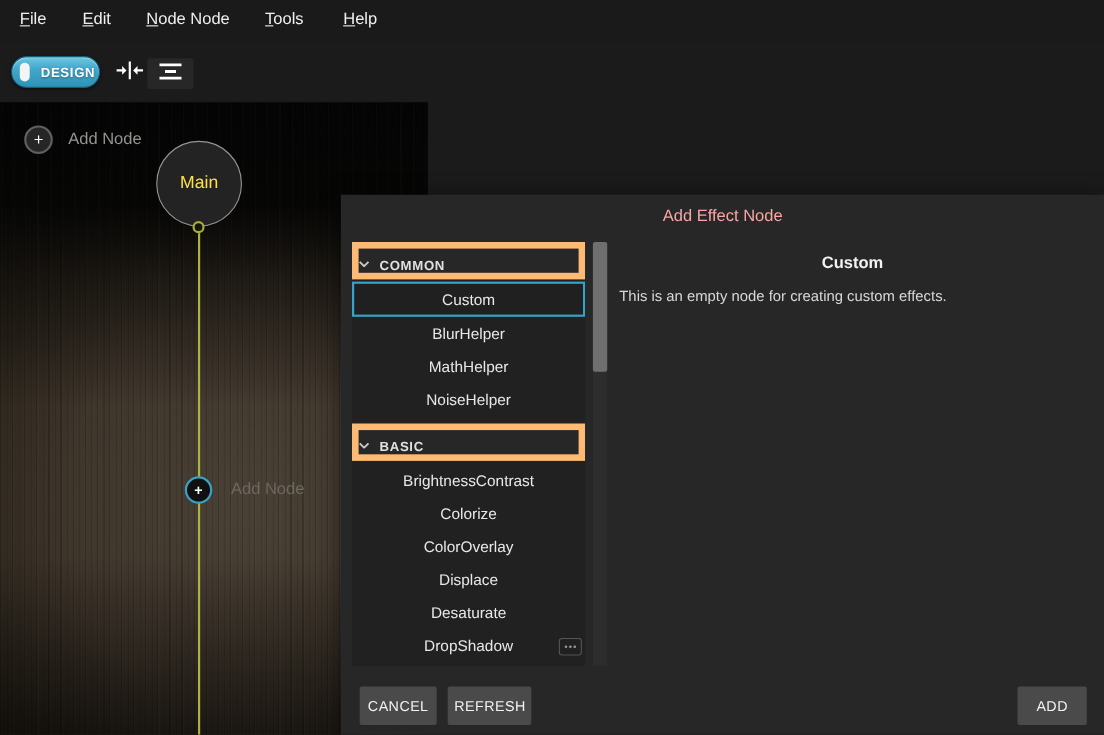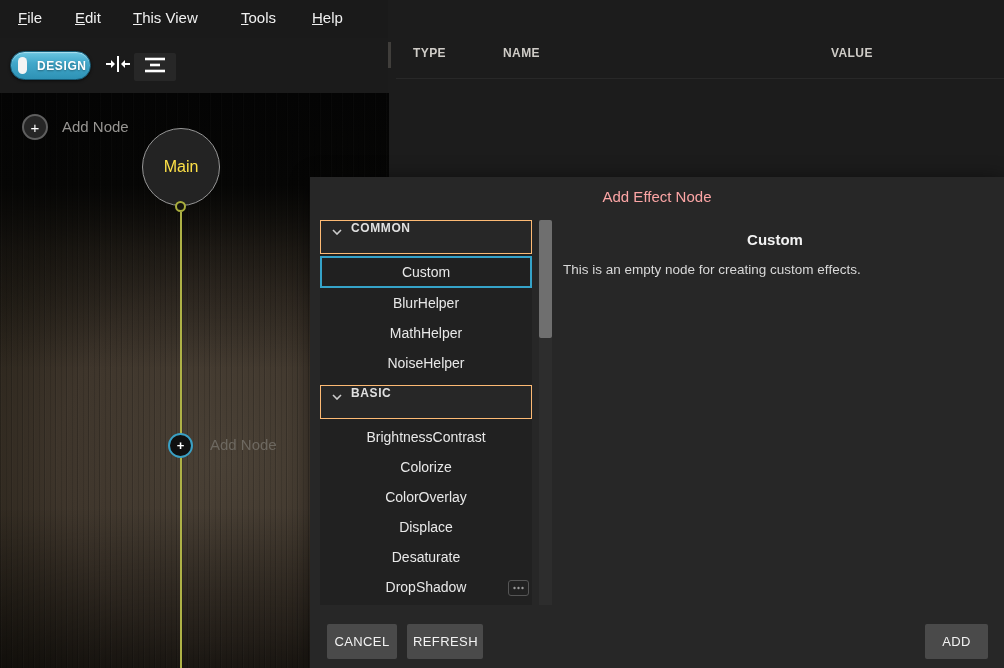--- a/index.html
+++ b/index.html
@@ -52,22 +52,22 @@
   .add-node-inline .add-circle{width:21px;height:21px;border:2px solid #3aa0c4;background:#101010;
     font-size:13px;font-weight:bold;}
   .add-node-inline .add-label{position:absolute;left:42px;top:3px;font-size:15px;color:#6d6860;}
 
   
   .dialog{position:absolute;left:310px;top:177px;width:694px;height:491px;background:#272727;
     box-shadow:0 0 18px rgba(0,0,0,.45);}
   .dlg-title{position:absolute;left:0;top:11px;width:100%;text-align:center;font-size:15px;color:#fca5a5;}
 
   .list-wrap{position:absolute;left:10px;top:43px;width:212px;height:385px;background:#212121;overflow:hidden;}
-  .list-section{height:34px;box-sizing:border-box;border:1px solid #fdba74;background:#272727;
-    display:flex;align-items:flex-start;padding-left:11px;cursor:pointer;}
+  .list-section{height:34px;box-sizing:border-box;border:6px solid #fdba74;background:#272727;
+    display:flex;align-items:flex-end;cursor:pointer;}
   .list-section .sec-label{margin-left:9px;font-size:12px;font-weight:bold;color:#e0e0e0;letter-spacing:.6px;}
   .list-item{height:30px;display:flex;align-items:center;justify-content:center;
     font-size:14px;color:#e8e8e8;cursor:pointer;position:relative;}
   .list-item.selected{height:32px;box-sizing:border-box;border:2px solid #35a3c9;background:#202020;margin-top:2px;}
   .sec-basic{margin-top:7px;margin-bottom:3px;}
   .ellipsis-box{position:absolute;right:3px;top:8px;width:19px;height:14px;border:1px solid #555;
     border-radius:3px;display:flex;align-items:center;justify-content:center;cursor:pointer;}
 
   .list-scrollbar{position:absolute;left:229px;top:43px;width:13px;height:385px;background:#2d2d2d;cursor:pointer;}
   .scroll-thumb{position:absolute;left:0;top:0;width:13px;height:118px;background:#6f6f6f;border-radius:2px;cursor:pointer;}
@@ -83,32 +83,25 @@
   .btn-add{left:615px;width:63px;}
 </style>
 </head>
 <body>
 
 <div id="app">
 
   <div class="menubar">
     <span class="menu-item" style="left:18px">File</span>
     <span class="menu-item" style="left:75px">Edit</span>
-    <span class="menu-item" style="left:133px">This View</span>
+    <span class="menu-item" style="left:133px">Node Node</span>
     <span class="menu-item" style="left:241px">Tools</span>
     <span class="menu-item" style="left:312px">Help</span>
   </div>
 
-  <div class="props-panel">
-    <div class="props-edge"></div>
-    <span class="props-col" style="left:25px">TYPE</span>
-    <span class="props-col" style="left:115px">NAME</span>
-    <span class="props-col" style="left:443px">VALUE</span>
-    <div class="props-divider"></div>
-  </div>
 
   <div class="design-toggle">
     <span class="design-knob"></span>
     <span class="design-label">DESIGN</span>
   </div>
   <div class="tool-icon-btn" style="left:105px;top:55px;width:26px;height:22px;">
     <span>
       <svg width="26" height="22" viewBox="0 0 26 22">
         <line x1="13" y1="3" x2="13" y2="19" stroke="#fff" stroke-width="2"></line>
         <line x1="1" y1="11" x2="8" y2="11" stroke="#fff" stroke-width="2"></line>

